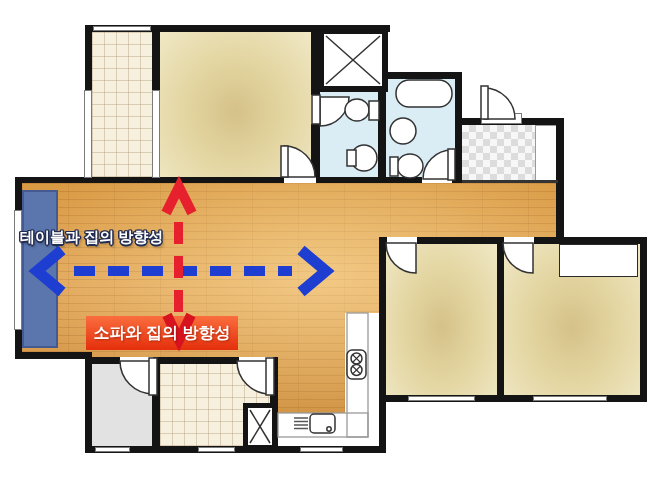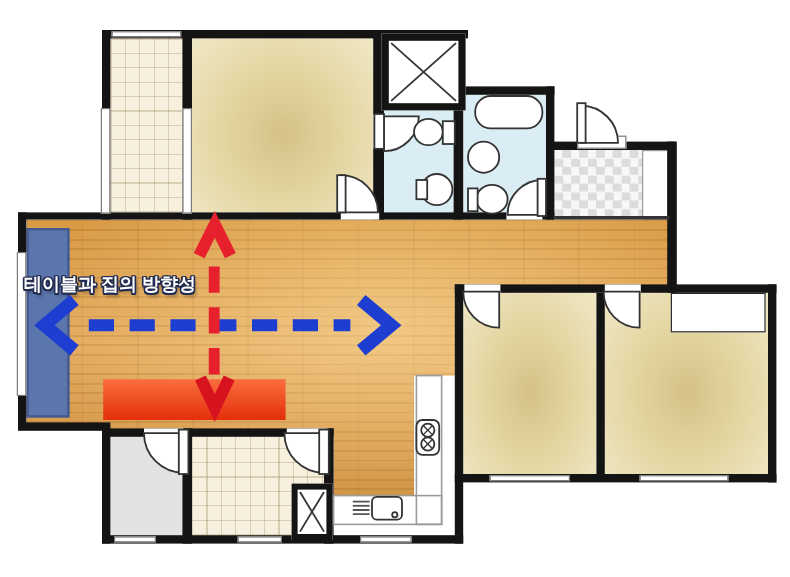--- a/index.html
+++ b/index.html
@@ -194,20 +194,21 @@
       </g>
     </g>
   </svg>
 
   <div class="lbl-sofa-bg"></div>
 
   <svg class="z26" width="658" height="481" viewBox="0 0 658 481">
     <polyline points="167,315 179,340 191,315" fill="none" stroke="#d6131f" stroke-width="10"></polyline>
   </svg>
 
+  <div class="lbl-sofa-txt">소파와 집의 방향성</div>
 
   <div class="lbl-table">테이블과 집의 방향성</div>
 
   <svg class="z40" width="658" height="481" viewBox="0 0 658 481">
     <g fill="none" stroke="#1e3ed2">
       <line x1="74" y1="271" x2="292" y2="271" stroke-width="10" stroke-dasharray="21 13"></line>
       <polyline points="62,250 37,271 62,292" stroke-width="11"></polyline>
       <polyline points="301,250 326,271 301,292" stroke-width="11"></polyline>
     </g>
     <g fill="none" stroke="#e6202c">

